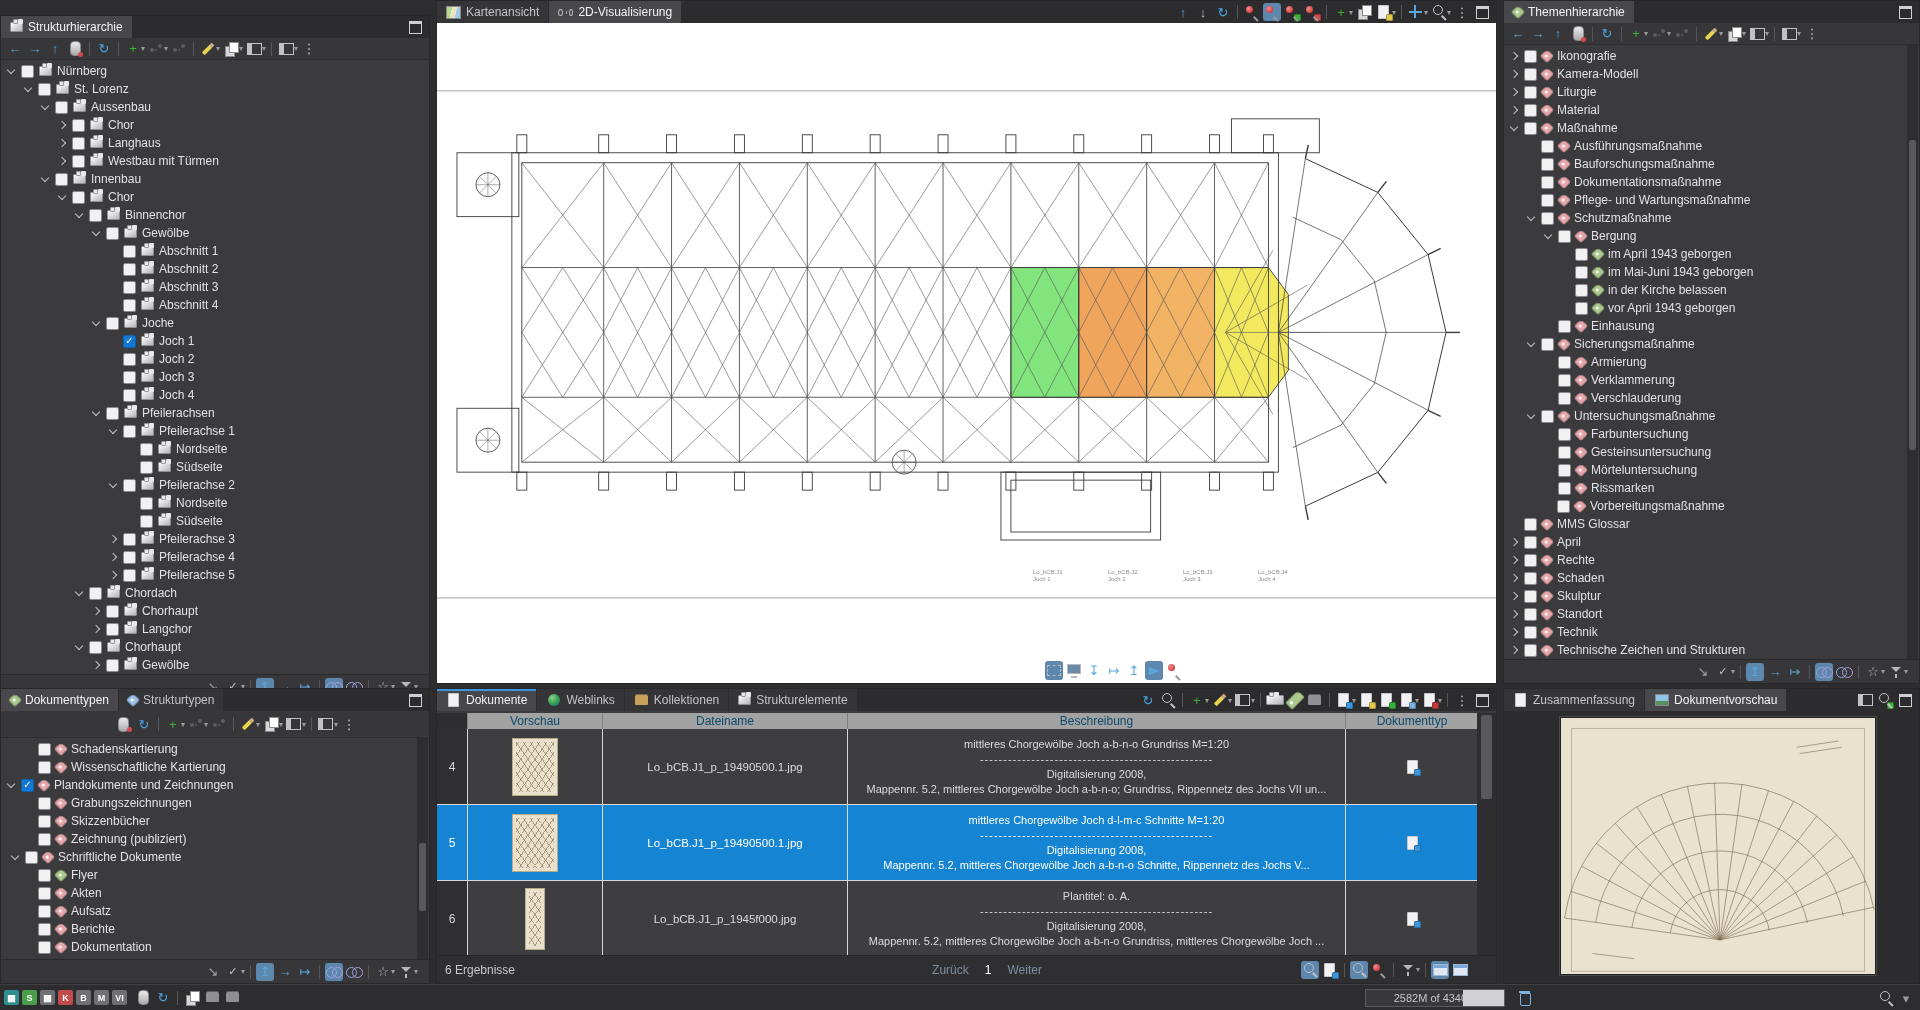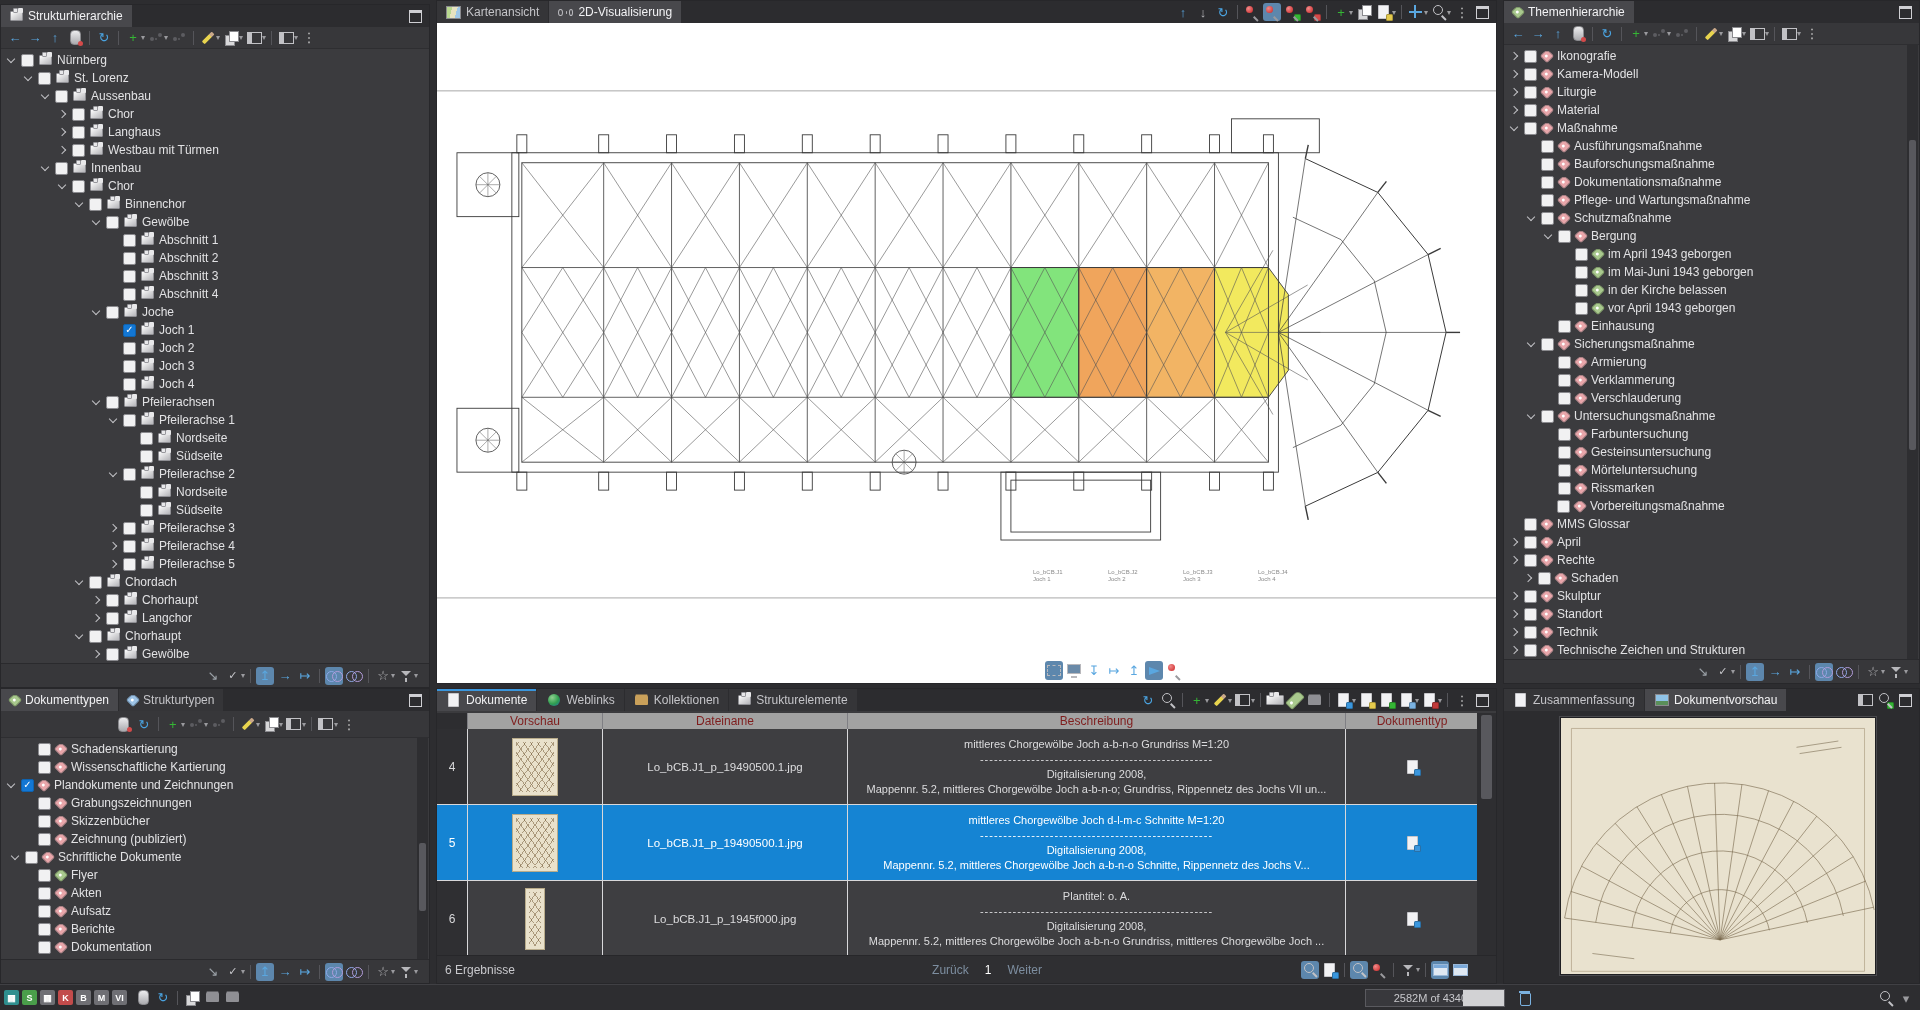--- a/index.html
+++ b/index.html
@@ -1,18 +1,18 @@
 <!DOCTYPE html>
 <html><head>
 <meta charset="utf-8">
 <style>
 *{box-sizing:border-box;margin:0;padding:0}
 html,body{width:1920px;height:1010px;overflow:hidden;background:#2d2d30;font-family:"Liberation Sans",sans-serif}
 .panel{position:absolute;background:#3b3b3e;overflow:hidden;border:1px solid #27272a}
-#p-struct{left:0;top:4px;width:430px;height:684px}
+#p-struct{left:0;top:15px;width:430px;height:684px}
 #p-map{left:436px;top:0;width:1061px;height:684px}
 #p-theme{left:1503px;top:0;width:417px;height:684px}
 #p-doctypes{left:0;top:688px;width:430px;height:296px}
 #p-docs{left:436px;top:688px;width:1061px;height:296px}
 #p-preview{left:1503px;top:688px;width:417px;height:296px;background:#2c2c2f}
 
 .tabbar{height:22px;background:#2c2c2f;display:flex;align-items:stretch}
 .tab{display:flex;align-items:center;gap:5px;padding:0 9px;font-size:12px;color:#c4c4c8;background:#353538;border-right:1px solid #2c2c2f;cursor:default}
 .tab.on{background:#48484c;color:#f2f2f4}
 .tabbar.blue .tab.on{box-shadow:inset 0 2px 0 #3a96dd}
@@ -86,21 +86,21 @@
 .vscroll{position:absolute;width:11px;background:#2e2e31}
 .vthumb{position:absolute;left:2px;right:2px;background:#58585d;border-radius:2px}
 
 #map-canvas{position:absolute;left:0;right:0;top:22px;bottom:0;background:#fff}
 #plan-svg{position:absolute;inset:0}
 .planlbl{position:absolute;font-size:6px;color:#8a8a8a;line-height:7px;white-space:pre}
 #map-overlay{position:absolute;left:606px;bottom:2px;display:flex;align-items:center;background:rgba(255,255,255,.85);padding:1px;border-radius:3px}
 #map-overlay .icn{height:19px}
 
 #doc-head{position:absolute;left:0;top:24px;right:19px;height:16px;display:grid;grid-template-columns:31px 135px 245px 498px 133px}
-.hc{background:#a2a2a2;color:#7f1d1d;font-size:12px;display:flex;align-items:center;justify-content:center;border-right:1px solid #7f7f84}
+.hc{background:#a2a2a2;color:#0c4a6e;font-size:12px;display:flex;align-items:center;justify-content:center;border-right:1px solid #7f7f84}
 .hc.corner{background:#2d2d30}
 #doc-rows{position:absolute;left:0;top:40px;right:19px;bottom:28px;overflow:hidden;background:#3e3e41}
 .drow{display:grid;grid-template-columns:31px 135px 245px 498px 133px;height:76px}
 .cell{border-right:1px solid #d8d8da;border-bottom:1px solid #d8d8da;display:flex;align-items:center;justify-content:center;overflow:hidden}
 .c-num{background:#2f2f32;color:#d8d8da;font-size:12px}
 .c-file{font-size:11.5px;color:#dcdcde}
 .c-desc{flex-direction:column;font-size:11px;line-height:15px;color:#dcdcde;padding:0 6px;text-align:center;white-space:nowrap}
 .dashline{letter-spacing:1px}
 .drow.sel .cell{background:#1584d3;color:#fff}
 .drow.sel .c-num{background:#1584d3}
@@ -947,21 +947,21 @@
         <span class="tlbl">April</span>
       </div>
       <div class="trow" style="padding-left: 4px;">
         <span class="chevbox">
           <span class="chev r"></span>
         </span>
         <span class="cbx"></span>
         <span class="i-tag"></span>
         <span class="tlbl">Rechte</span>
       </div>
-      <div class="trow" style="padding-left: 4px; margin-left: 14px;">
+      <div class="trow" style="padding-left: 4px;">
         <span class="chevbox">
           <span class="chev r"></span>
         </span>
         <span class="cbx"></span>
         <span class="i-tag"></span>
         <span class="tlbl">Schaden</span>
       </div>
       <div class="trow" style="padding-left: 4px;">
         <span class="chevbox">
           <span class="chev r"></span>

